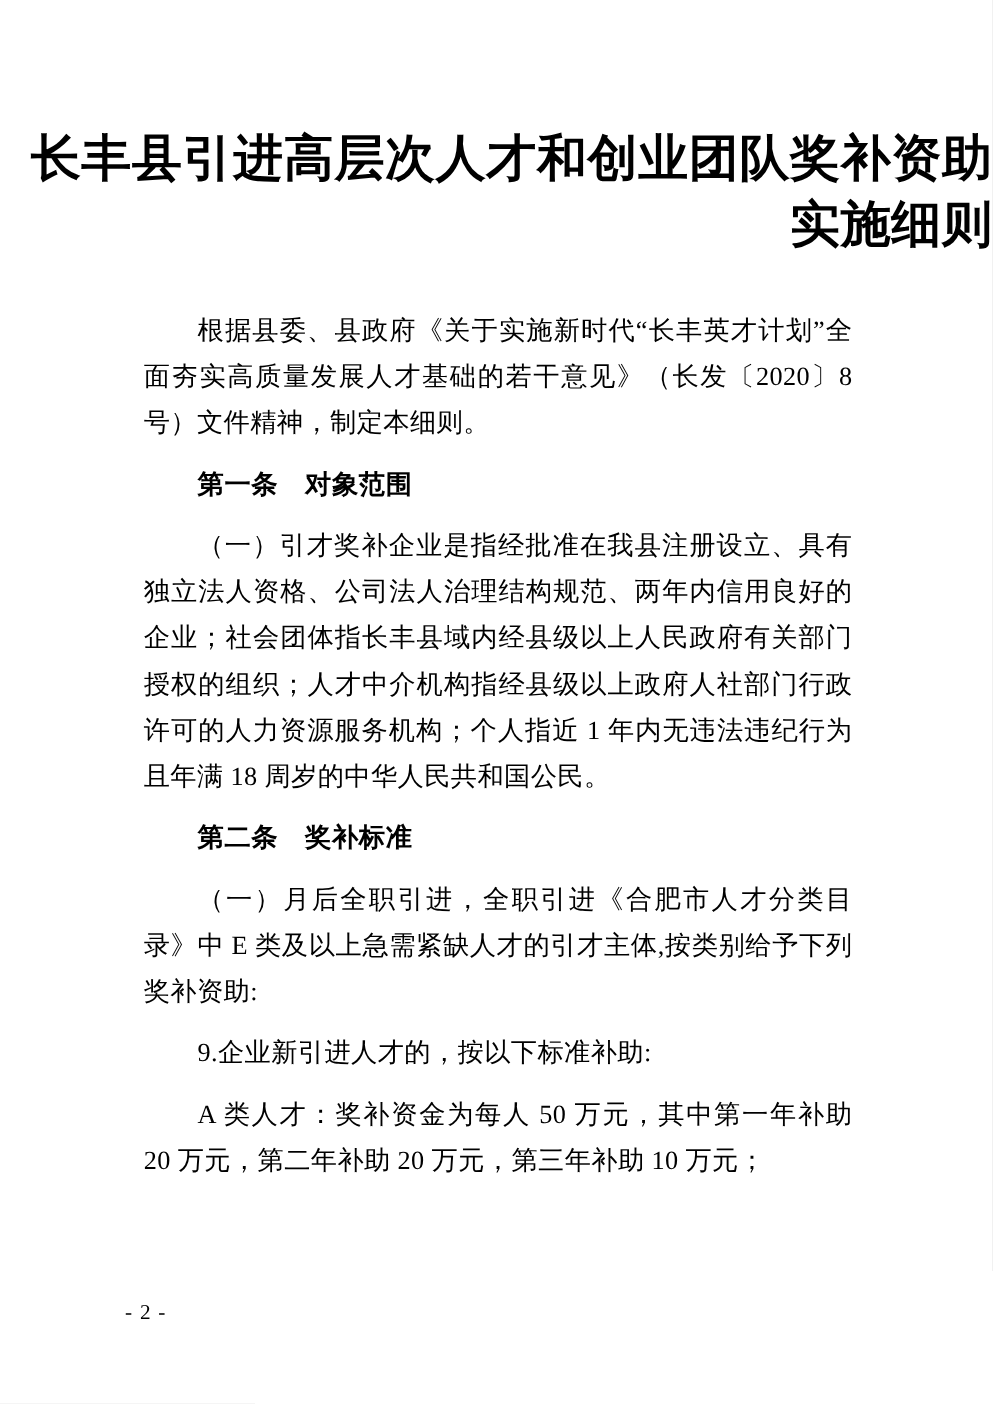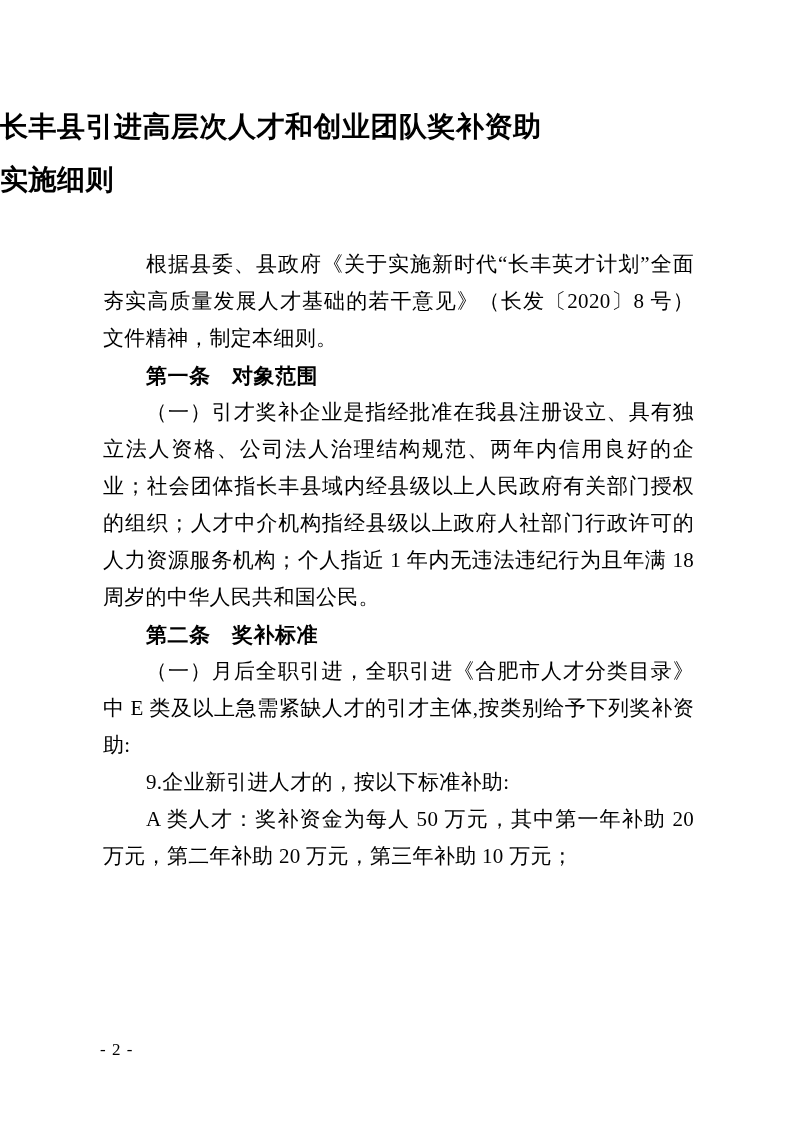--- a/index.html
+++ b/index.html
@@ -13,35 +13,35 @@
     height: 1123px;
     margin: 0 auto;
     background: #ffffff;
     color: #000000;
     font-family: "Liberation Serif", serif;
     overflow: hidden;
     box-sizing: border-box;
   }
   .doc-title {
     padding-top: 100px;
-    text-align: left;
-    font-size: 28px;
+    text-align: right;
+    font-size: 40px;
     font-weight: bold;
     line-height: 53px;
     letter-spacing: 0.5px;
   }
   .doc-title .title-line {
     display: block;
   }
   .body-area {
     margin: 40px 100px 0 103px;
     width: 591px;
   }
   .para {
-    margin: 0;
+    margin: 12px;
     font-size: 21px;
     line-height: 37px;
     text-align: justify;
     text-indent: 43px;
     letter-spacing: 0.3px;
   }
   .para.heading {
     font-family: "Liberation Sans", sans-serif;
     font-weight: bold;
     letter-spacing: 0.5px;

